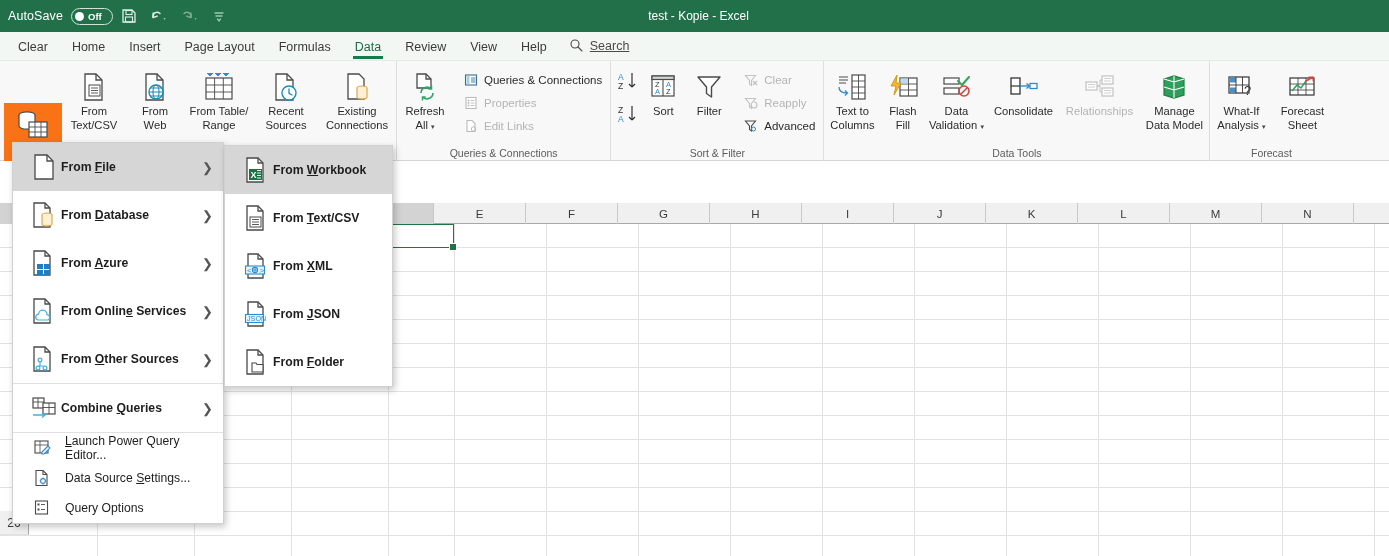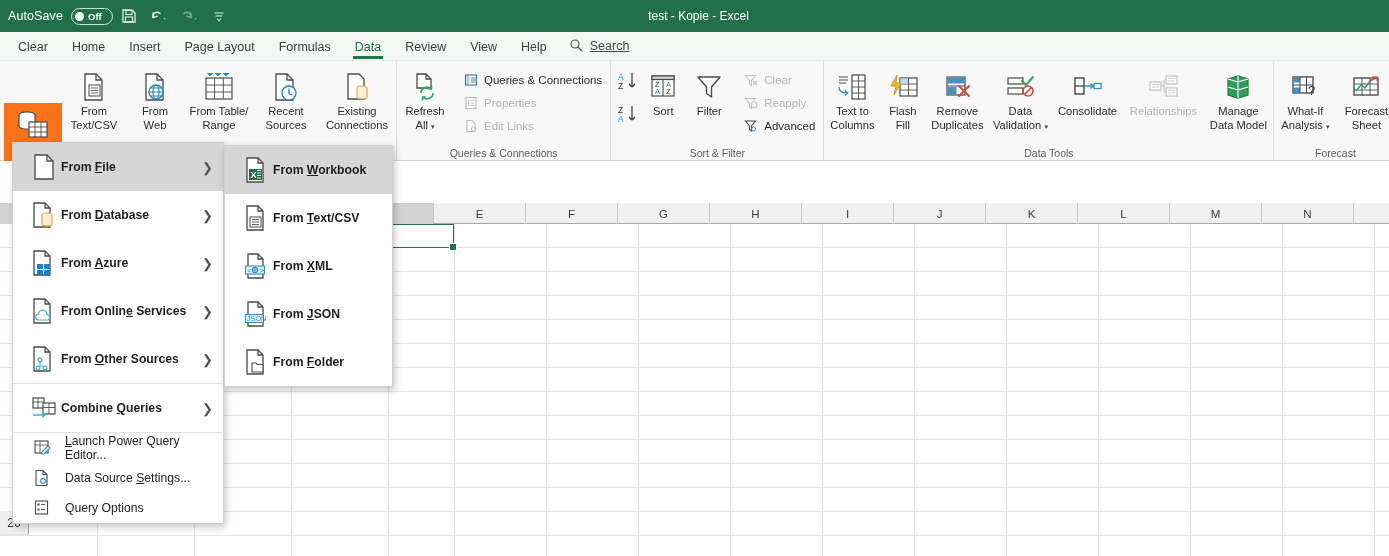--- a/index.html
+++ b/index.html
@@ -482,33 +482,20 @@
       <div class="ic">
         <svg width="32" height="30" viewBox="0 0 32 30">
           <rect x="13" y="6" width="17" height="18" fill="#fff" stroke="#4a4a4a" stroke-width="1.2"></rect>
           <path d="M13 12h17M13 18h17M21.5 6v18" stroke="#4a4a4a" stroke-width=".9"></path>
           <rect x="13.5" y="6.5" width="7.5" height="5" fill="#bcd9ef"></rect>
           <path d="M10 3l-6 11h5l-2 9 7-12H9z" fill="#f5b731" stroke="#d19a18" stroke-width="1"></path>
         </svg>
       </div>
       <span class="lbl">Flash</span>
       <span class="lbl">Fill</span>
-    </div>
-    <div class="bigbtn w64" style="width:64px;">
-      <div class="ic">
-        <svg width="32" height="30" viewBox="0 0 32 30">
-          <rect x="6" y="5" width="18" height="18" fill="#fff" stroke="#4a4a4a" stroke-width="1.2"></rect>
-          <rect x="6.5" y="5.5" width="17" height="6" fill="#4a90c4"></rect>
-          <rect x="6.5" y="15" width="9" height="7.5" fill="#4a90c4"></rect>
-          <path d="M6 14h18" stroke="#4a4a4a" stroke-width="1"></path>
-          <path d="M18 14l10 10M28 14l-10 10" stroke="#d0473f" stroke-width="2" stroke-linecap="round"></path>
-        </svg>
-      </div>
-      <span class="lbl">Remove</span>
-      <span class="lbl">Duplicates</span>
     </div>
     <div class="bigbtn w64" style="width:62px;">
       <div class="ic">
         <svg width="32" height="30" viewBox="0 0 32 30">
           <rect x="4" y="6" width="15" height="6" fill="#fff" stroke="#4a4a4a" stroke-width="1.2"></rect>
           <rect x="4" y="16" width="15" height="6" fill="#fff" stroke="#4a4a4a" stroke-width="1.2"></rect>
           <path d="M18 9l4 4 7-8" fill="none" stroke="#3aa35c" stroke-width="2.1" stroke-linecap="round" stroke-linejoin="round"></path>
           <circle cx="24" cy="19" r="5" fill="none" stroke="#d0473f" stroke-width="1.6"></circle>
           <path d="M20.5 22.5l7-7" stroke="#d0473f" stroke-width="1.6"></path>
         </svg>

